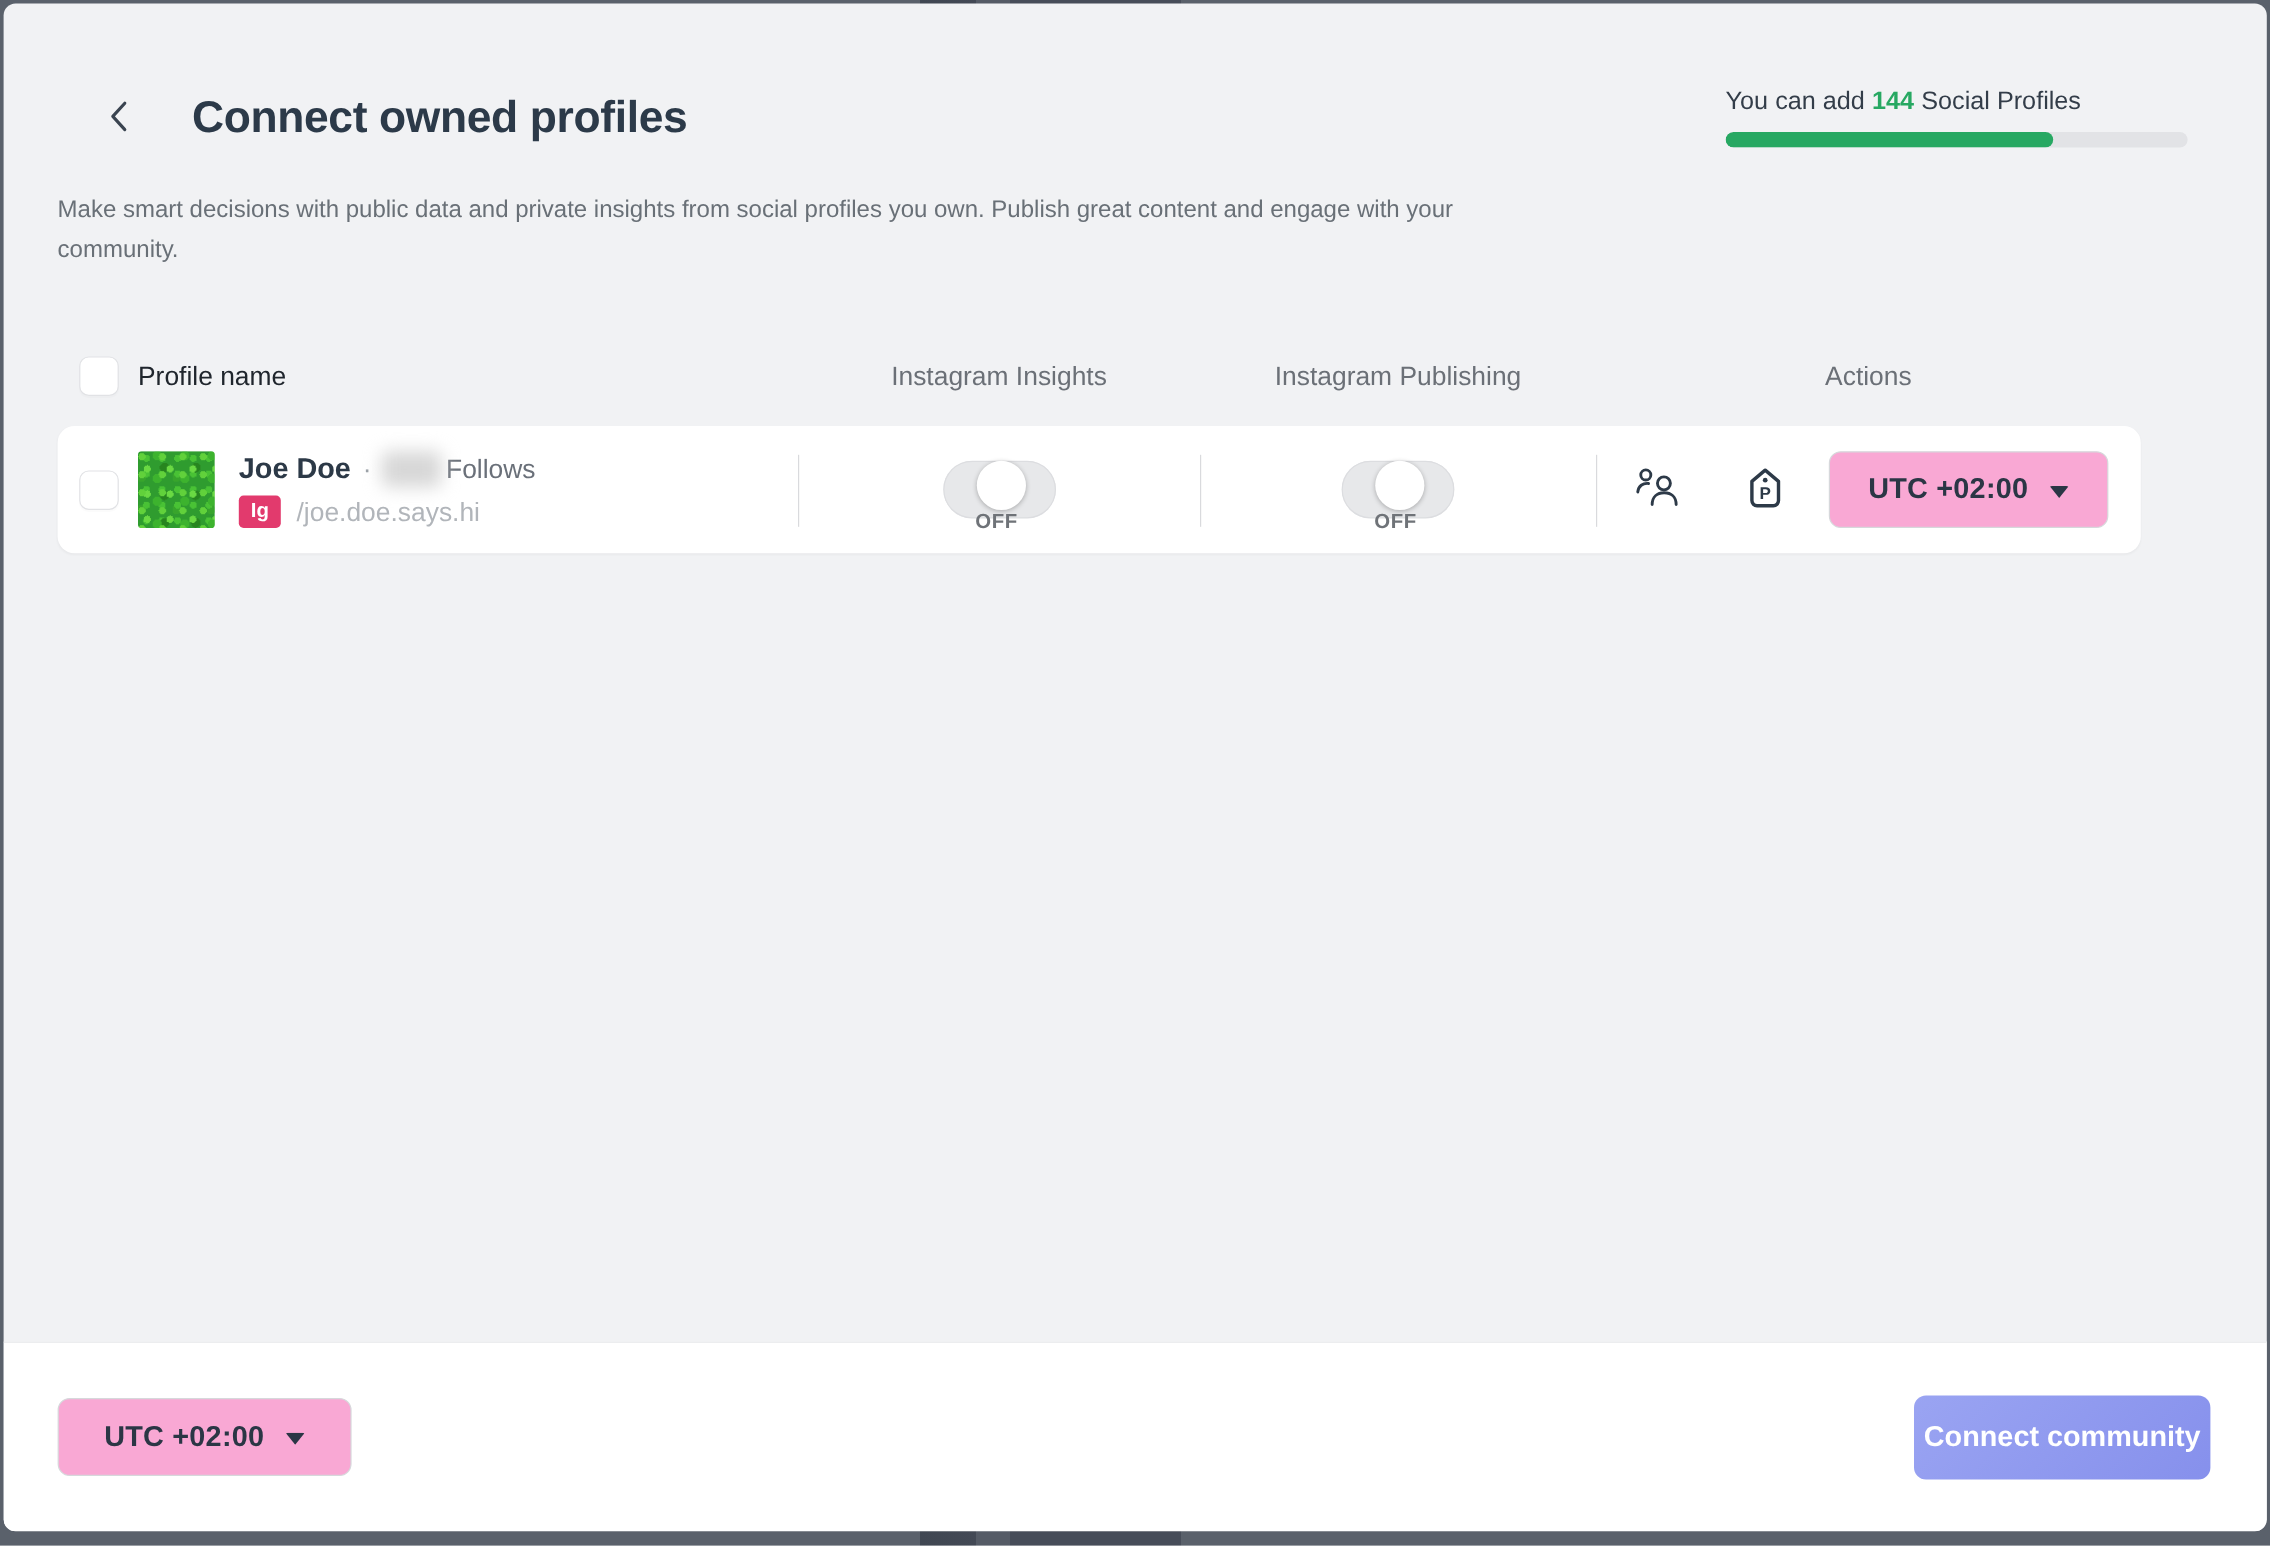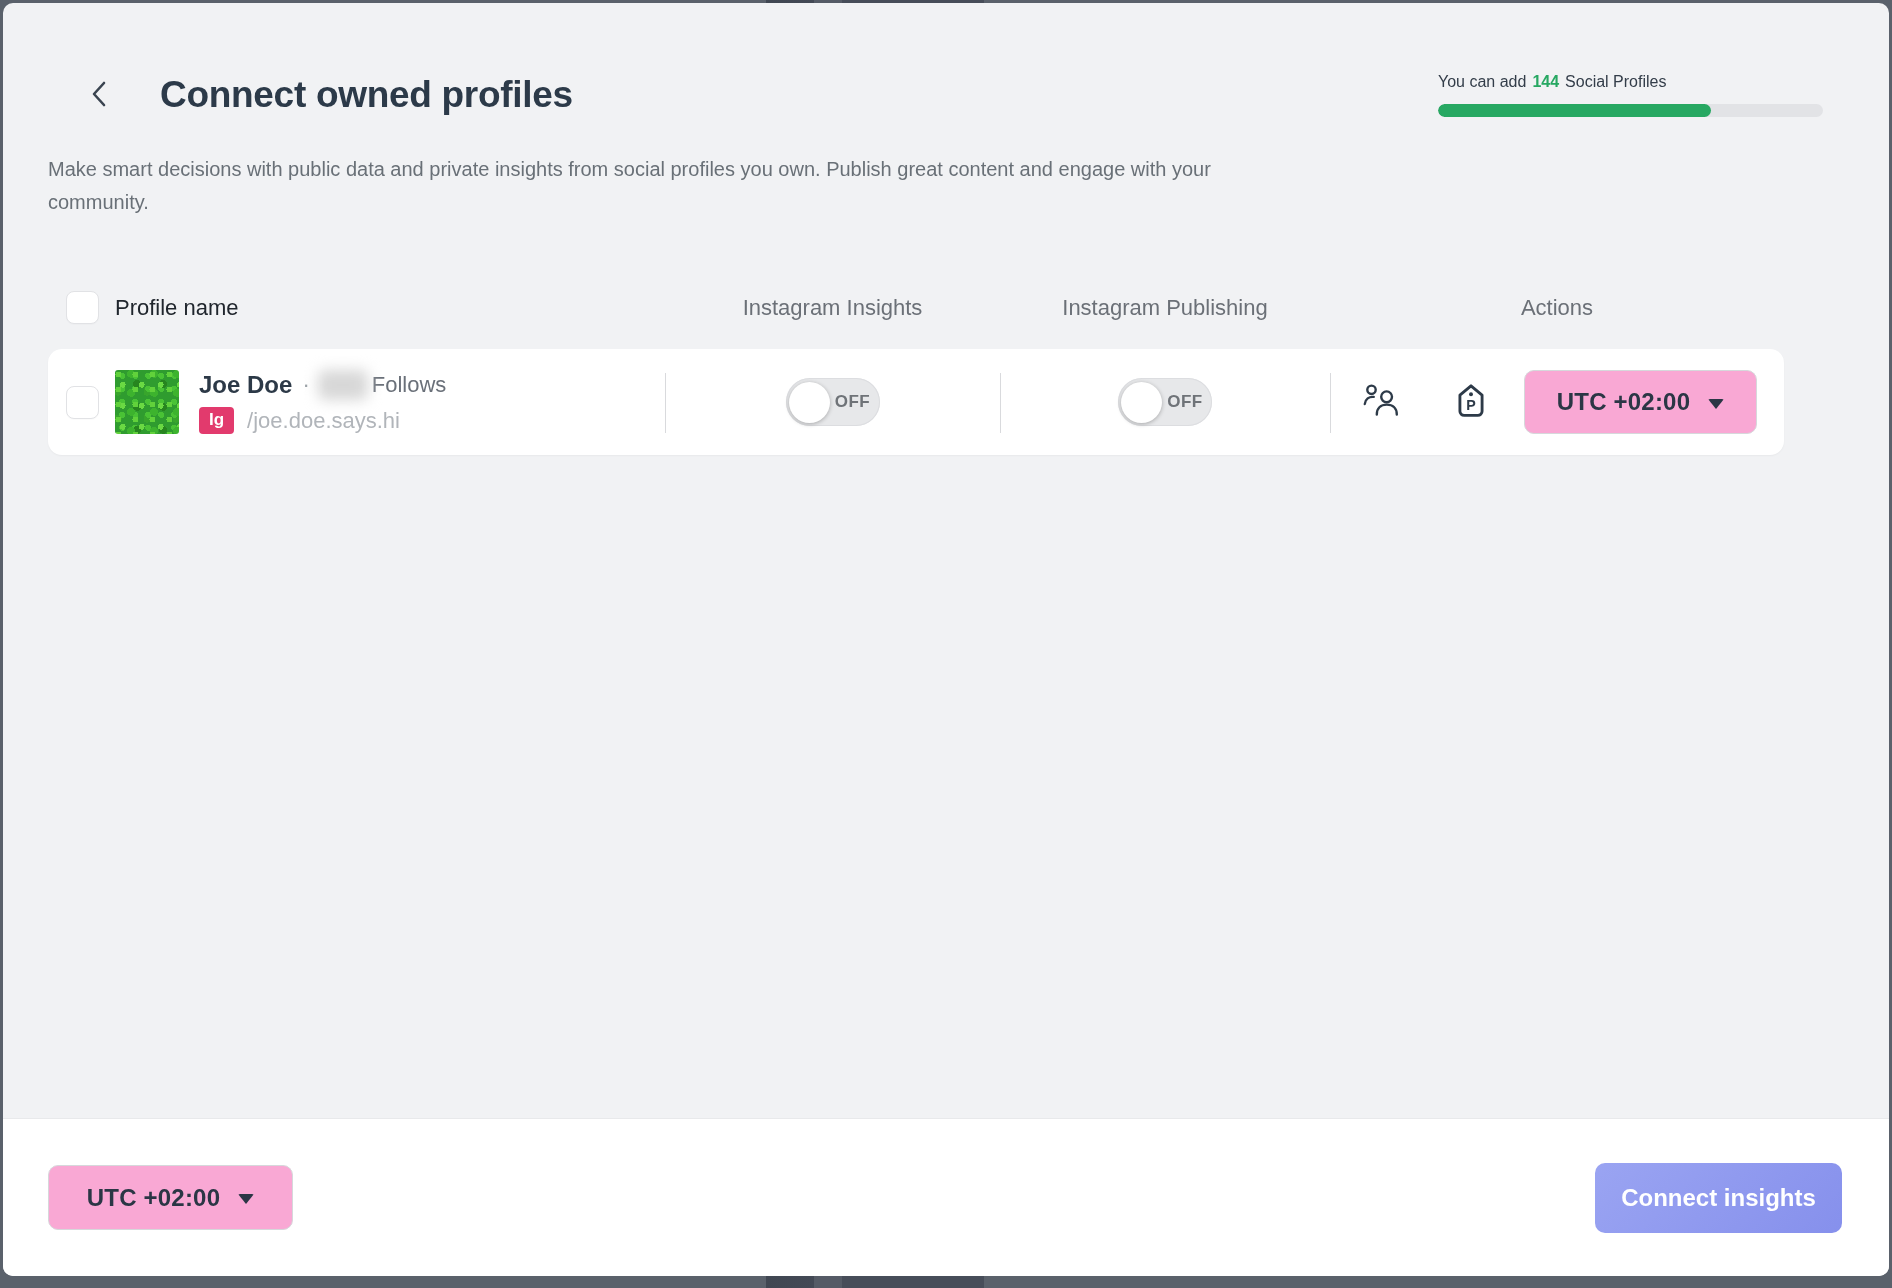--- a/index.html
+++ b/index.html
@@ -28,21 +28,21 @@
   .back-btn {
     width:26px; height:30px; margin-left:38px; cursor:pointer;
     display:flex; align-items:center; justify-content:center;
     background:none; border:none;
   }
   .page-title {
     margin-left:48px; font-size:37px; font-weight:700; color:#2c3a49;
     letter-spacing:-0.3px;
   }
   .limit-box { margin-left:auto; margin-right:21px; width:385px; }
-  .limit-text { font-size:16px; color:#333d49; white-space:nowrap; }
+  .limit-text { font-size:21px; color:#333d49; white-space:nowrap; }
   .limit-count { color:#27a862; font-weight:700; margin:0 6px; }
   .progress-track {
     margin-top:13px; height:13px; width:100%；;
     background:#e2e3e6; border-radius:7px; overflow:hidden;
   }
   .progress-fill { height:100%; background:#27a862; border-radius:7px; }
 
   
   .subtitle {
     margin-top:36px; max-width:1215px;
@@ -96,21 +96,21 @@
   .network-badge {
     background:#e23a6d; color:#ffffff; font-size:17px; font-weight:700;
     padding:3px 10px 4px; border-radius:4px; line-height:20px;
   }
   .handle { margin-left:13px; font-size:22px; color:#b1b5ba; }
 
   .cell-toggle { display:flex; justify-content:center; }
   .toggle {
     width:94px; height:48px; border-radius:24px; background:#e7e8ea;
     box-shadow:inset 0 0 0 1px #dcdde0; display:flex; align-items:center;
-    cursor:pointer; border:none; padding:0;
+    cursor:pointer; border:none; padding:0;flex-direction:column;
   }
   .toggle-knob {
     width:41px; height:41px; border-radius:50%; background:#fff;
     margin-left:3px; box-shadow:0 1px 4px rgba(0,0,0,0.28); flex:0 0 auto;
   }
   .toggle-label {
     flex:1; text-align:center; padding-right:4px;
     font-size:17px; font-weight:700; color:#6f7378; letter-spacing:0.5px;
   }
 
@@ -245,15 +245,15 @@
       </div>
     </div>
 
   </div>
 
   <div class="footer">
     <button class="tz-btn">
       <span class="tz-text">UTC +02:00</span>
       <span class="caret-down"></span>
     </button>
-    <button class="connect-btn">Connect insights</button>
+    <button class="connect-btn">Connect community</button>
   </div>
 </div>
 
 </body></html>

